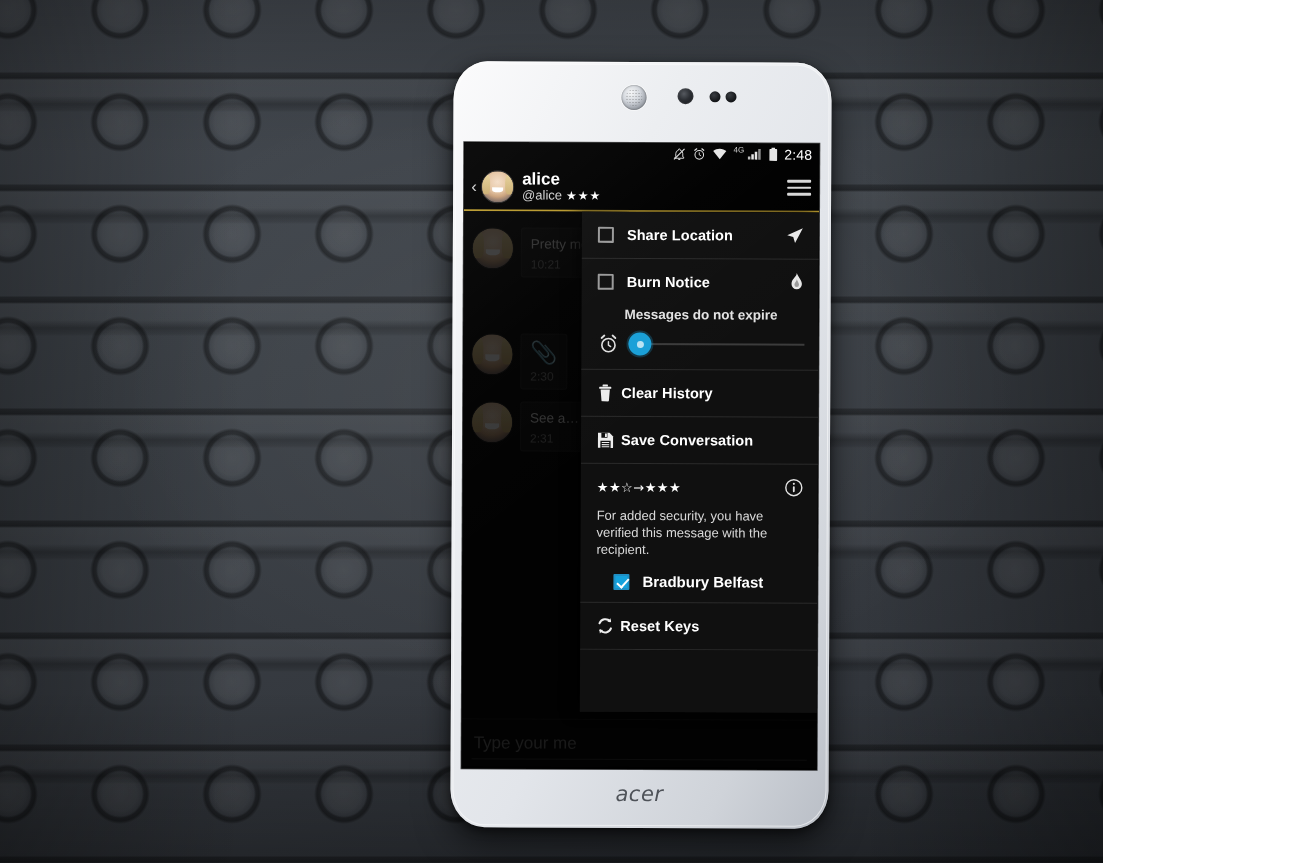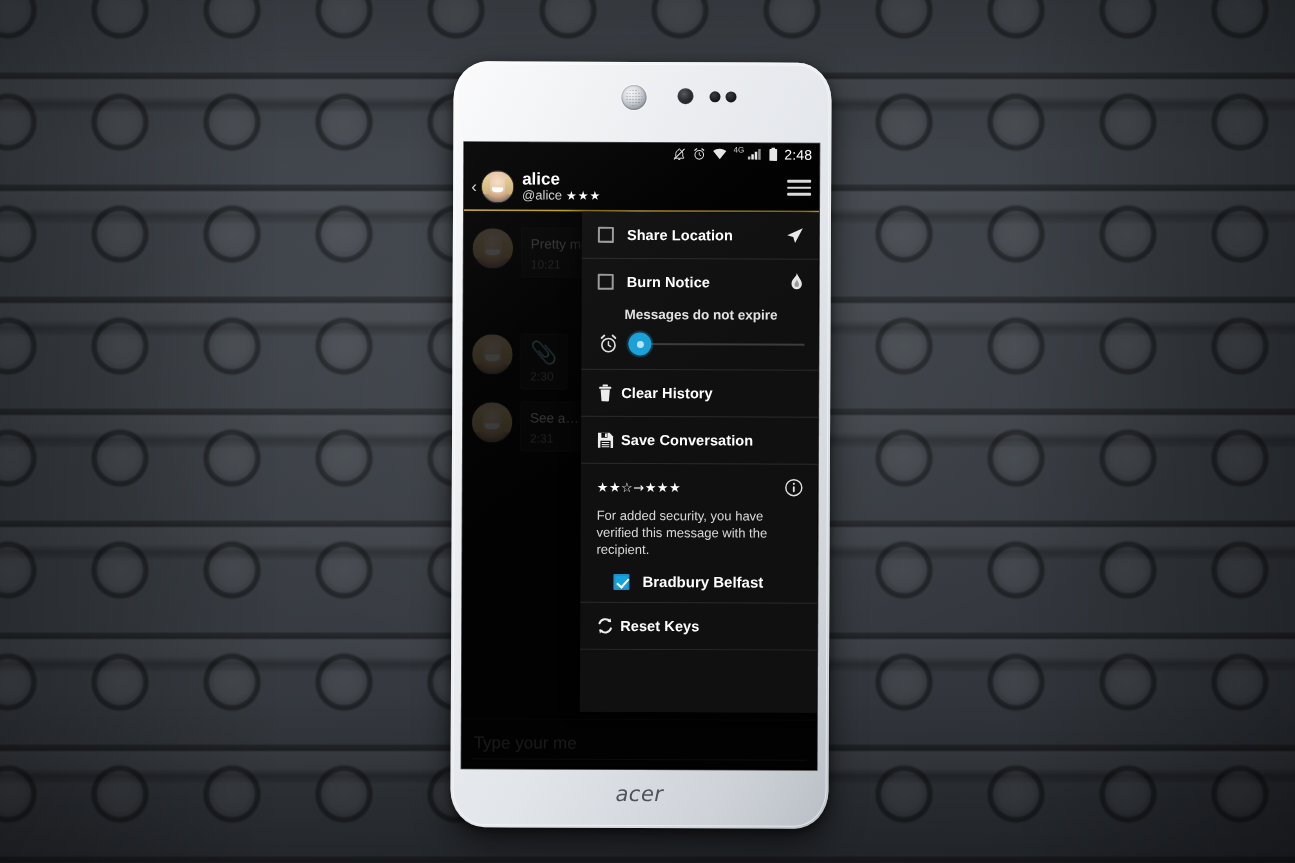--- a/index.html
+++ b/index.html
@@ -5,21 +5,21 @@
   * { box-sizing: border-box; margin: 0; padding: 0; }
   html, body {
     width: 1295px; height: 863px;
     overflow: hidden;
     font-family: "Liberation Sans", sans-serif;
   }
 
   
   #scene {
     position: relative;
-    width: 1295px; height: 863px;
+    width: 1103px; height: 863px;
     background-color: #c4b5fd;
     overflow: hidden;
   }
   #mat-base {
     position: absolute; inset: 0;
     background:
       
       repeating-linear-gradient(
         to bottom,
         rgba(0,0,0,0.00) 0px,

